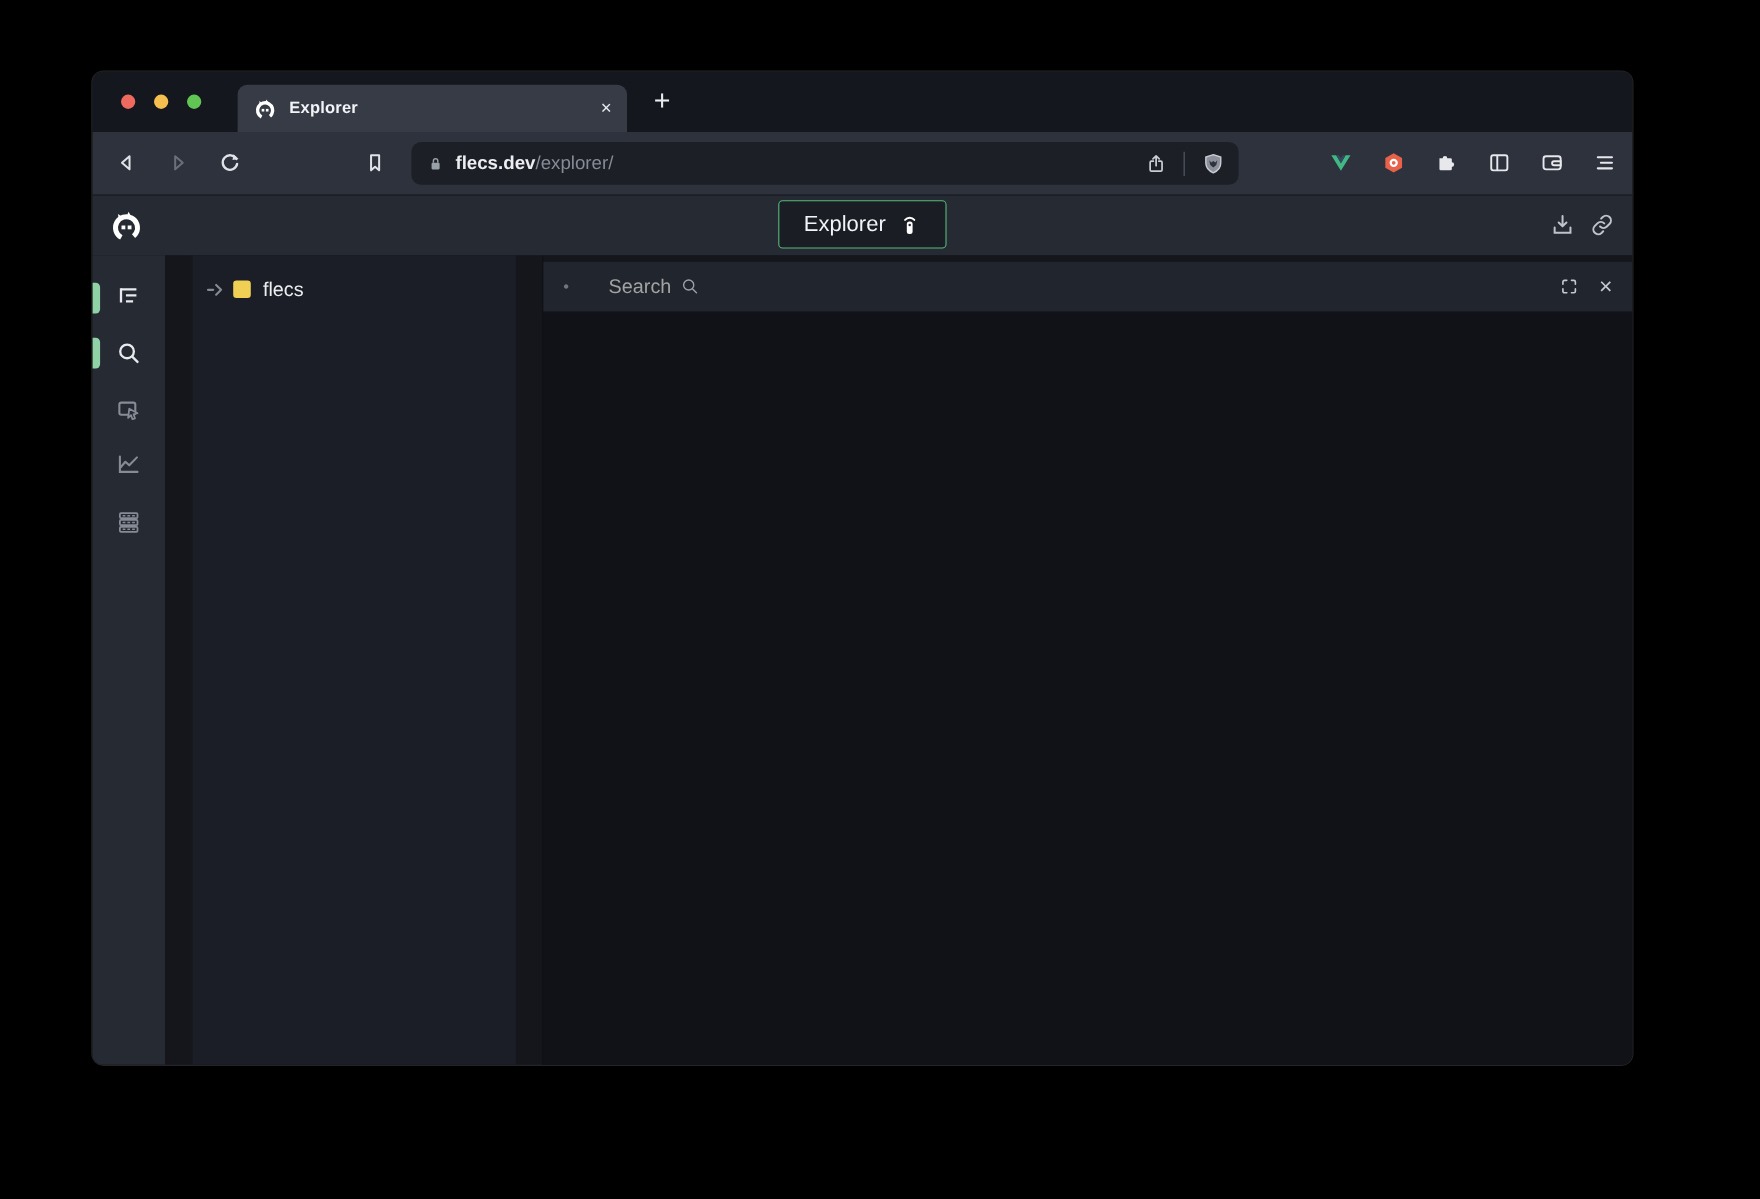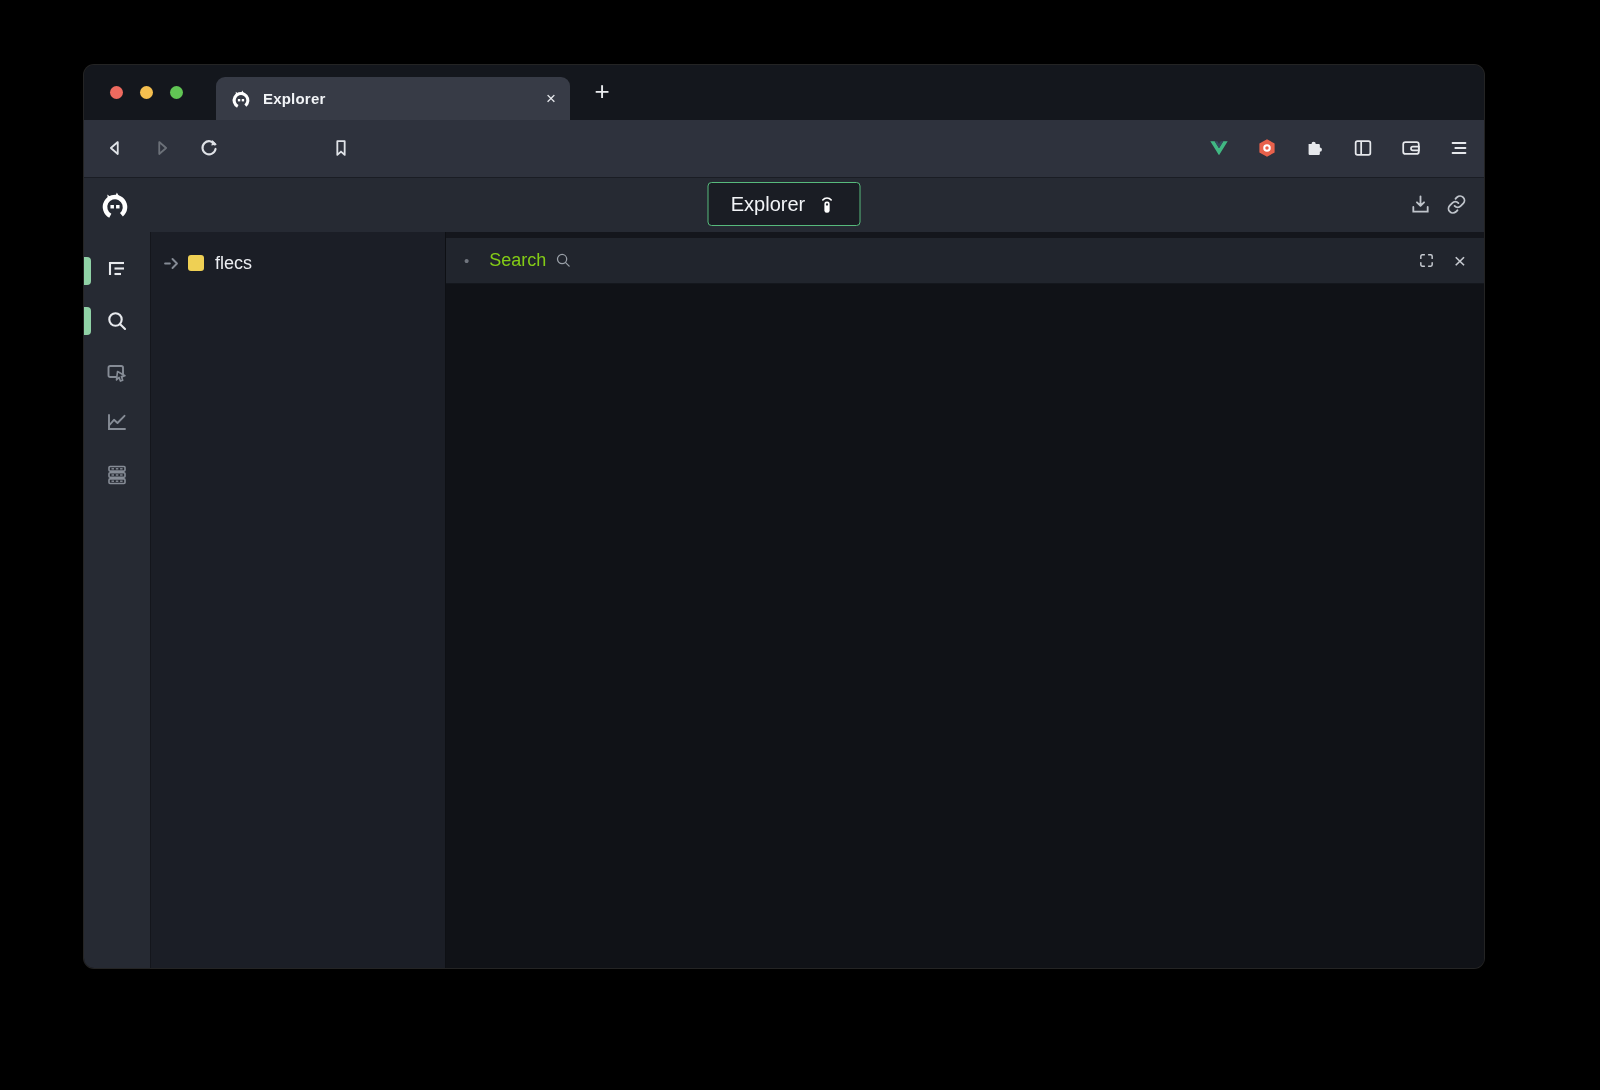--- a/index.html
+++ b/index.html
@@ -33,35 +33,35 @@
   
   .appheader{position:relative;height:55px;background:#262a33;border-top:1px solid #1a1d24;box-sizing:border-box;}
   .applogo{position:absolute;left:15px;top:11px;width:32px;height:32px;}
   .title-box{position:absolute;left:50%;top:4px;transform:translateX(-50%);height:44px;min-width:153px;
              border:1.5px solid #57ba7c;border-radius:4px;background:#1a1d24;display:flex;
              align-items:center;justify-content:center;gap:11px;box-sizing:border-box;padding:0 16px;}
   .title-box .app-title{color:#f2f4f7;font-size:20px;font-weight:400;}
   .hdr-right{position:absolute;right:16px;top:15px;display:flex;gap:13px;}
   .hdr-right svg{width:23px;height:23px;}
   
-  .content{display:flex;height:736px;}
+  .content{display:flex;height:736px;gap:24px;}
   .rail{position:relative;width:66px;flex:none;background:#262a33;}
   .rail-btn{position:absolute;left:21px;width:24px;height:24px;}
   .rail-pill{position:absolute;left:0;width:7px;height:28px;border-radius:0 4px 4px 0;}
   .treepanel{position:relative;width:295px;flex:none;background:#1b1e26;border-left:1px solid #14161c;
              box-sizing:border-box;padding-top:12px;}
   .tree-row{height:38px;display:flex;align-items:center;padding-left:13px;}
   .tree-row svg{width:17px;height:17px;flex:none;}
   .swatch{width:16px;height:16px;border-radius:3px;margin-left:7px;flex:none;}
   .tree-label{color:#eceef2;font-size:18px;margin-left:11px;}
   .querypanel{flex:1;display:flex;flex-direction:column;background:#14161c;border-left:1px solid #0e1014;}
   .qheader{height:46px;margin-top:6px;background:#21252d;border-bottom:1px solid #14171d;
            display:flex;align-items:center;padding:0 18px;box-sizing:border-box;}
   .q-bullet{color:#70757e;font-size:15px;}
-  .q-title{color:#84cc16;font-size:18px;margin-left:20px;}
+  .q-title{color:#a3a3a3;font-size:18px;margin-left:36px;}
   .q-mag{margin-left:9px;width:17px;height:17px;}
   .q-right{margin-left:auto;display:flex;align-items:center;gap:19px;}
   .q-right svg{width:17px;height:17px;}
   .q-close{color:#c6cad0;font-size:21px;line-height:1;}
   .qcontent{flex:1;background:#101217;}
 </style>
 </head>
 <body>
 
 <div class="stage">
@@ -95,20 +95,38 @@
         <path d="M9 5.5 L16.5 12 L9 18.5 Z" fill="none" stroke="#6b7078" stroke-width="2" stroke-linejoin="round"></path>
       </svg>
       <svg class="tb-icon" style="left:114px" viewBox="0 0 24 24">
         <path d="M18.4 8.2 A7.2 7.2 0 1 0 19.2 13" fill="none" stroke="#dfe2e7" stroke-width="2.3" stroke-linecap="round"></path>
         <path d="M15.6 3.4 L20.6 8.3 L14.6 9.3 Z" fill="#dfe2e7"></path>
       </svg>
       <svg class="tb-icon" style="left:246px" viewBox="0 0 24 24">
         <path d="M8 4.5 h8 v15 l-4 -3.6 -4 3.6 Z" fill="none" stroke="#dfe2e7" stroke-width="2" stroke-linejoin="round"></path>
       </svg>
 
+      <div class="urlbar">
+        <svg width="16" height="16" viewBox="0 0 24 24">
+          <rect x="6.5" y="10.5" width="11" height="9" rx="1.5" fill="#9aa0a8"></rect>
+          <path d="M9 10.5 V8 a3 3 0 0 1 6 0 v2.5" fill="none" stroke="#9aa0a8" stroke-width="2"></path>
+        </svg>
+        <span class="url-host">flecs.dev</span>
+          <span class="url-path">/explorer/</span>
+        <span class="url-spacer"></span>
+        <svg width="20" height="20" viewBox="0 0 24 24">
+          <path d="M9 9 H7 a1.5 1.5 0 0 0 -1.5 1.5 v8 a1.5 1.5 0 0 0 1.5 1.5 h10 a1.5 1.5 0 0 0 1.5 -1.5 v-8 A1.5 1.5 0 0 0 17 9 h-2" fill="none" stroke="#c9ccd2" stroke-width="1.9" stroke-linecap="round"></path>
+          <path d="M12 14 V3.5 M8.6 6.5 L12 3.2 L15.4 6.5" fill="none" stroke="#c9ccd2" stroke-width="1.9" stroke-linecap="round" stroke-linejoin="round"></path>
+        </svg>
+        <span class="url-sep"></span>
+        <svg width="22" height="22" viewBox="0 0 24 24">
+          <path d="M12 2.8 L19.4 5.2 V11 c0 5-3 7.8-7.4 9.8 C7.6 18.8 4.6 16 4.6 11 V5.2 Z" fill="#8b909a" stroke="#c9ccd2" stroke-width="1.4"></path>
+          <path d="M8 8.5 L10 10.5 L12 9 L14 10.5 L16 8.5 L15 13 L12 15.5 L9 13 Z" fill="#2e323d"></path>
+        </svg>
+      </div>
 
       <div class="ext-row">
         <svg viewBox="0 0 24 24">
           <polygon points="2.5,4.5 12,20 21.5,4.5 16.7,4.5 12,12.4 7.3,4.5" fill="#41b883"></polygon>
           <polygon points="7.3,4.5 12,12.4 16.7,4.5 13.8,4.5 12,7.6 10.2,4.5" fill="#35495e"></polygon>
         </svg>
         <svg viewBox="0 0 24 24">
           <polygon points="12,2.5 20.3,7.2 20.3,16.8 12,21.5 3.7,16.8 3.7,7.2" fill="#e8614b"></polygon>
           <circle cx="12" cy="12" r="3" fill="none" stroke="#fff" stroke-width="2.2"></circle>
         </svg>

